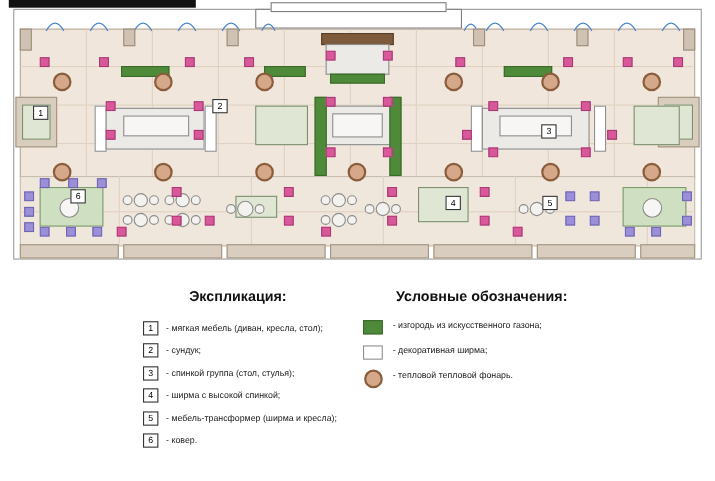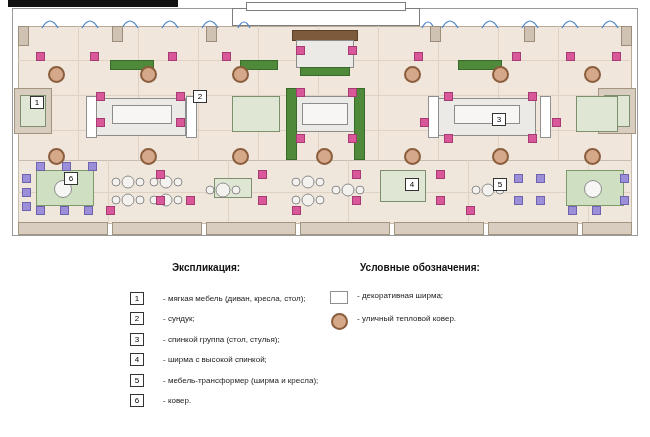--- a/index.html
+++ b/index.html
@@ -63,32 +63,32 @@
      background:#d6a88a;border:2px solid #8a5d3c;}
   
   .marker{
     position:absolute;background:#ffffff;border:1px solid #333;
     font-size:8px;line-height:11px;text-align:center;
     width:12px;height:11px;color:#000;
   }
   
   .legend-wrap{position:absolute;left:0;top:252px;width:650px;height:185px;}
   .legend-title{
-    position:absolute;font-size:10px;font-weight:bold;color:#111;
+    position:absolute;font-size:13px;font-weight:bold;color:#111;
   }
   #title-exp{left:172px;top:10px;}
   #title-sym{left:360px;top:10px;}
   .exp-list{position:absolute;left:130px;top:40px;width:210px;}
   .exp-row{display:flex;align-items:center;margin-bottom:8.5px;height:12px;}
   .exp-num{
     width:12px;height:11px;border:1px solid #333;background:#fff;
     font-size:8px;line-height:11px;text-align:center;color:#000;
     flex:none;margin-right:7px;
   }
-  .exp-txt{font-size:8px;color:#1a1a1a;white-space:nowrap;margin-left:12px;}
+  .exp-txt{font-size:8px;color:#1a1a1a;white-space:nowrap;}
   .sym-list{position:absolute;left:330px;top:38px;width:300px;}
   .sym-row{display:flex;align-items:flex-start;margin-bottom:9px;min-height:14px;}
   .sym-key{width:16px;height:11px;flex:none;margin-right:9px;margin-top:1px;}
   .sym-txt{font-size:8px;color:#1a1a1a;line-height:11px;}
   .k-hedge{background:#4e8a39;border:1px solid #3a6a2a;}
   .k-screen{background:#ffffff;border:1px solid #8f8f8f;}
   .k-chest{background:#7d5a3c;border:1px solid #5a3f28;}
   .k-pl-l{width:11px;height:11px;background:#d8589a;box-shadow:inset 0 0 0 1px #a63b74;margin-left:2px;}
   .k-pl-s{width:11px;height:11px;background:#9a8fd8;box-shadow:inset 0 0 0 1px #6f63ad;margin-left:2px;}
   .k-lamp{width:13px;height:13px;border-radius:50%;background:#d6a88a;border:2px solid #8a5d3c;margin-left:1px;margin-top:0;}
@@ -331,22 +331,26 @@
       <div class="exp-txt">- мебель-трансформер (ширма и кресла);</div>
     </div>
     <div class="exp-row">
       <div class="exp-num">6</div>
       <div class="exp-txt">- ковер.</div>
     </div>
   </div>
 
   <div class="sym-list">
     <div class="sym-row">
+      <div class="sym-key k-hedge"></div>
+      <div class="sym-txt">- изгородь из искусственного газона;</div>
+    </div>
+    <div class="sym-row">
       <div class="sym-key k-screen"></div>
       <div class="sym-txt">- декоративная ширма;</div>
     </div>
     <div class="sym-row">
       <div class="sym-key k-lamp"></div>
-      <div class="sym-txt">- уличный тепловой ковер.</div>
+      <div class="sym-txt">- тепловой тепловой фонарь.</div>
     </div>
   </div>
 
 </div>
 
 </body></html>

